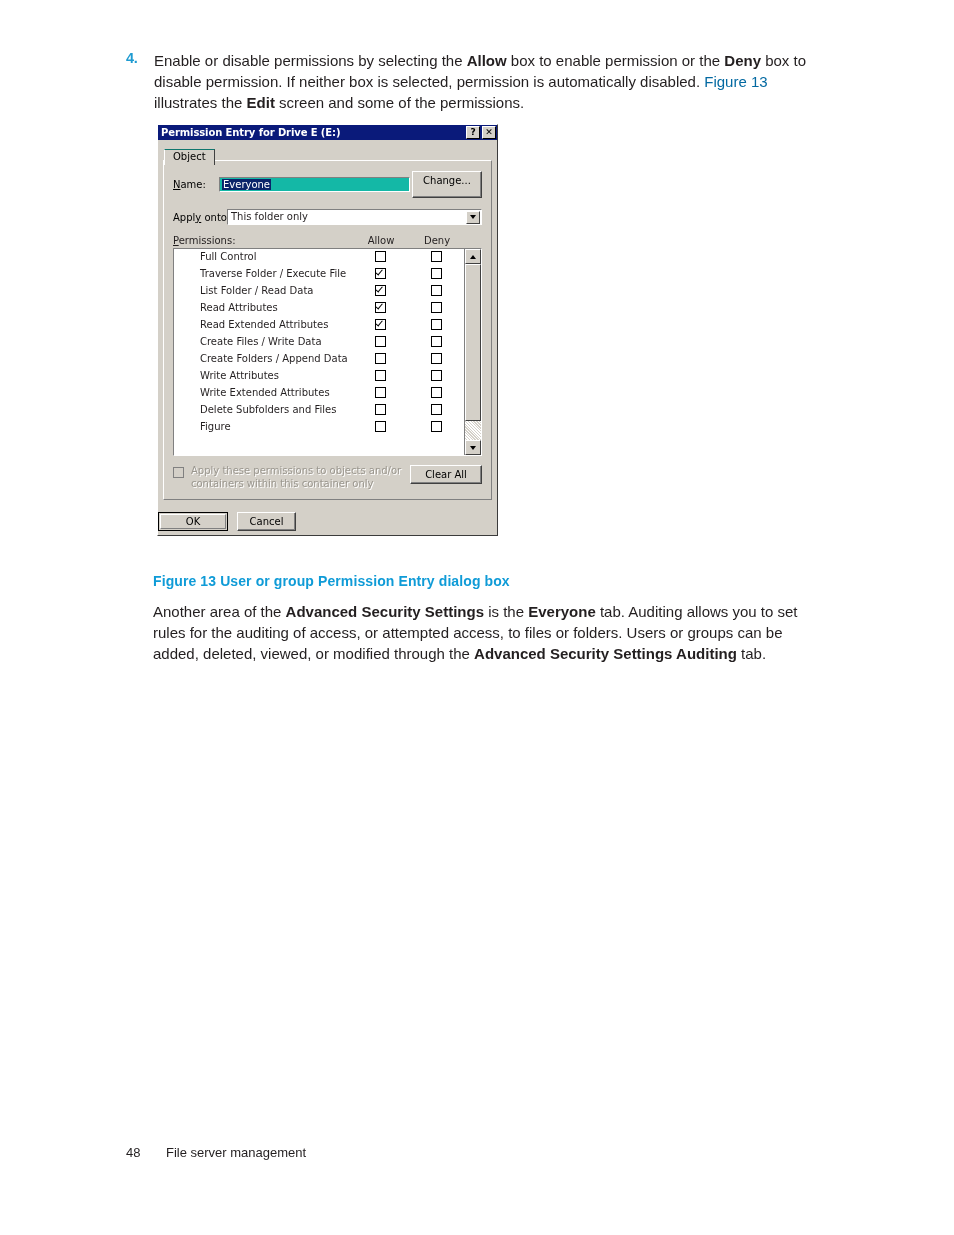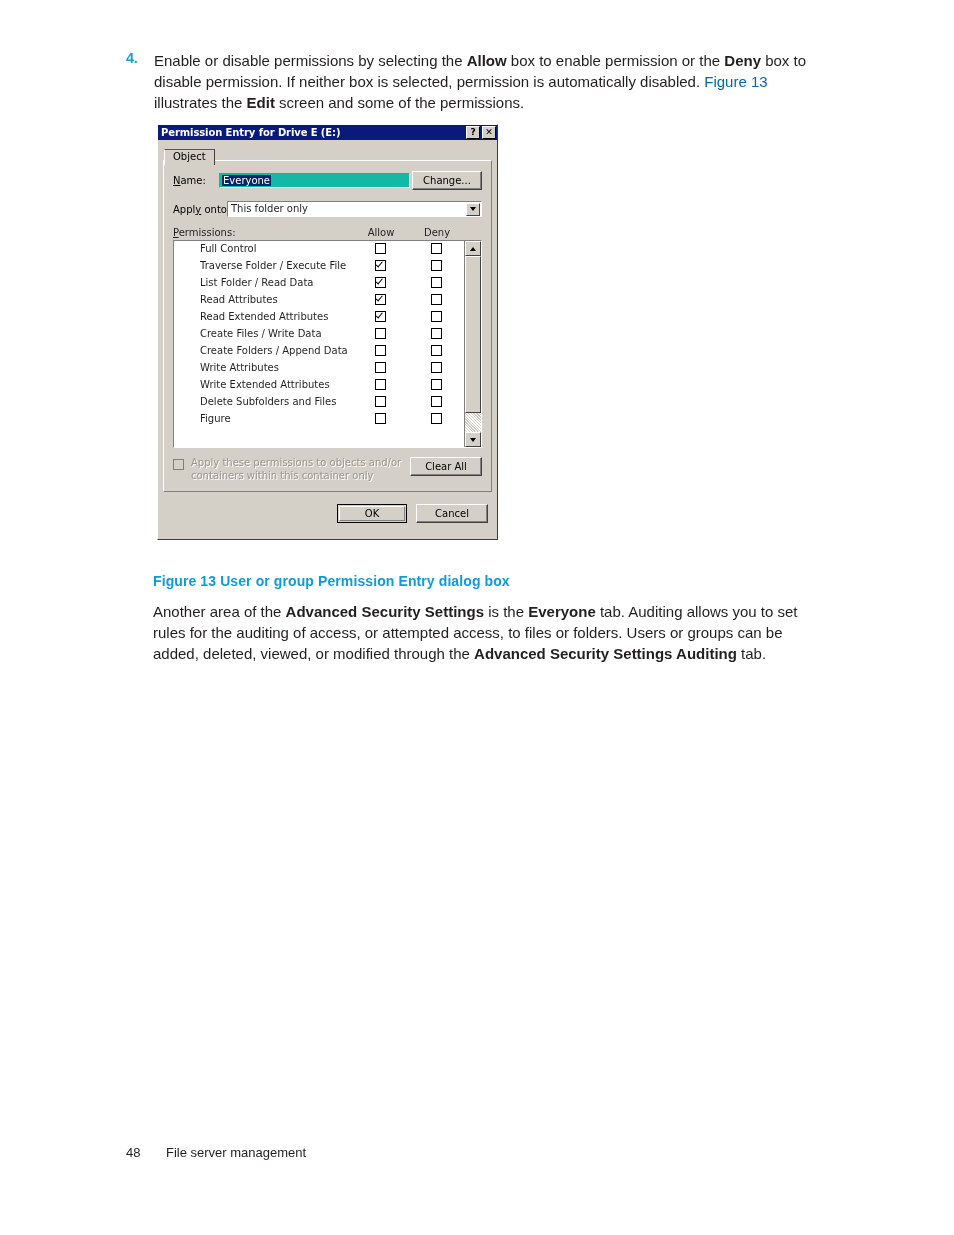--- a/index.html
+++ b/index.html
@@ -169,21 +169,21 @@
     font-size: 10px;
     color: #000;
     text-align: center;
     font-family: "DejaVu Sans", "Liberation Sans", sans-serif;
     cursor: default;
     padding: 0;
     line-height: 1;
   }
   .btn-change {
     width: 70px;
-    height: 19px;
+    height: 27px;
     margin-left: 2px;
   }
   
   .row-apply {
     display: flex;
     align-items: center;
     margin-bottom: 10px;
   }
   .combo {
     flex: 1;
@@ -349,22 +349,21 @@
   .btn-clear {
     width: 72px;
     height: 19px;
     margin-left: 8px;
     flex: none;
   }
 
   
   .dlg-footer {
     display: flex;
-    justify-content: flex-end;
-    padding: 6px 9px 16px 0;
+    padding: 6px 9px 4px 0;
   }
   .btn-ok {
     width: 70px;
     height: 19px;
     border: 1px solid #000000;
     box-shadow: none;
     position: relative;
   }
   .btn-ok .inner {
     position: absolute;
@@ -372,21 +371,21 @@
     border-top: 1px solid #ffffff;
     border-left: 1px solid #ffffff;
     border-right: 1px solid #808080;
     border-bottom: 1px solid #808080;
     display: flex;
     align-items: center;
     justify-content: center;
     font-size: 10px;
   }
   .btn-cancel {
-    width: 72px;
+    width: 59px;
     height: 19px;
     margin-left: 9px;
     line-height: 17px;
   }
   .btn-flat-label { line-height: 17px; display: block; }
 
   
   .fig-caption {
     position: absolute;
     left: 153px;

